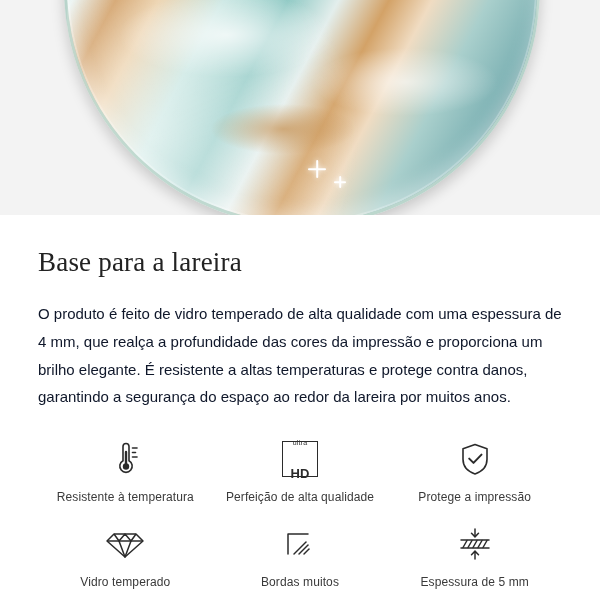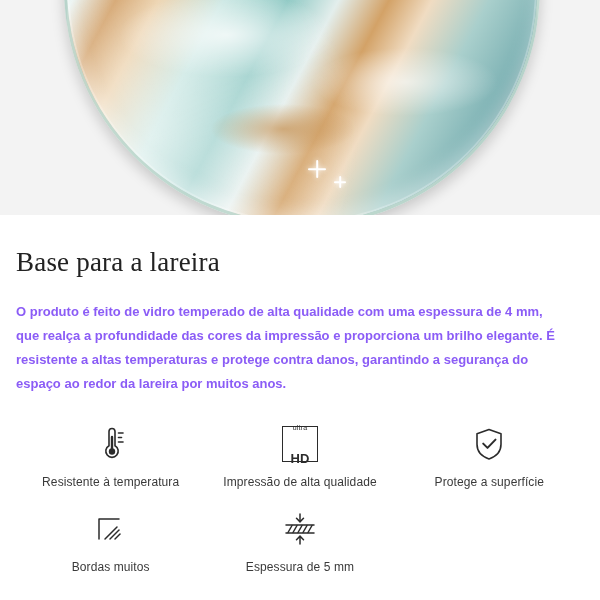--- a/index.html
+++ b/index.html
@@ -105,41 +105,40 @@
     transform: translate(-50%, -50%);
     box-shadow: 0 0 5px #ffffff;
   }
   .sparkle-1 { left: 308px; top: 160px; }
   .sparkle-2 { left: 334px; top: 176px; width: 12px; height: 12px; }
   .sparkle-2::before { width: 12px; }
   .sparkle-2::after { height: 12px; }
 
   
   .content {
-    padding: 0 16px;
+    padding: 0 38px;
   }
   .headline {
     font-family: "Liberation Serif", serif;
     font-size: 27px;
     line-height: 1.3;
     color: #222222;
     font-weight: 400;
     margin: 30px 0 0 0;
     letter-spacing: 0.2px;
   }
   .headline .line2 {
     display: block;
   }
   .body-text {
     margin: 20px 0 0 0;
-    font-size: 13px;
+    font-size: 15px;
     line-height: 1.85;
-    color: #8b5cf6;
+    color: #0f172a;
     max-width: 540px;
-    font-weight: bold;
   }
 
   
   .features {
     margin-top: 26px;
     display: grid;
     grid-template-columns: repeat(3, 1fr);
     row-gap: 18px;
   }
   .feature {
@@ -224,33 +223,44 @@
         <div class="feature-label">Resistente à temperatura</div>
       </div>
 
       <div class="feature">
         <div class="feature-icon">
           <div class="ultrahd-box">
             <span class="u-small">ultra</span>
             <span class="u-big">HD</span>
           </div>
         </div>
-        <div class="feature-label">Impressão de alta qualidade</div>
+        <div class="feature-label">Perfeição de alta qualidade</div>
       </div>
 
       <div class="feature">
         <div class="feature-icon">
           <svg width="38" height="40" viewBox="0 0 38 40" fill="none" stroke="#2b2b2b" stroke-width="1.6" stroke-linejoin="round">
             <path d="M19 5.5l12 4.2v10.6c0 7.4-5 12.3-12 14.6-7-2.3-12-7.2-12-14.6V9.7L19 5.5z"></path>
             <path d="M13.2 19.6l4.3 4.3 8-8.3" stroke-width="2" stroke-linecap="round"></path>
           </svg>
         </div>
-        <div class="feature-label">Protege a superfície</div>
-      </div>
-
+        <div class="feature-label">Protege a impressão</div>
+      </div>
+
+      <div class="feature">
+        <div class="feature-icon">
+          <svg width="42" height="36" viewBox="0 0 42 36" fill="none" stroke="#2b2b2b" stroke-width="1.5" stroke-linejoin="round">
+            <path d="M10 8h22l7 7-18 16L3 15l7-7z"></path>
+            <path d="M3 15h36"></path>
+            <path d="M10 8l5 7 6-7 6 7 5-7"></path>
+            <path d="M15 15l6 16 6-16"></path>
+          </svg>
+        </div>
+        <div class="feature-label">Vidro temperado</div>
+      </div>
 
       <div class="feature">
         <div class="feature-icon">
           <svg width="40" height="36" viewBox="0 0 40 36" fill="none" stroke="#2b2b2b" stroke-width="1.5" stroke-linecap="round" stroke-linejoin="round">
             <path d="M8 28V8h20"></path>
             <path d="M14 28l12-12"></path>
             <path d="M19 28l9-9"></path>
             <path d="M24 28l5-5"></path>
           </svg>
         </div>

